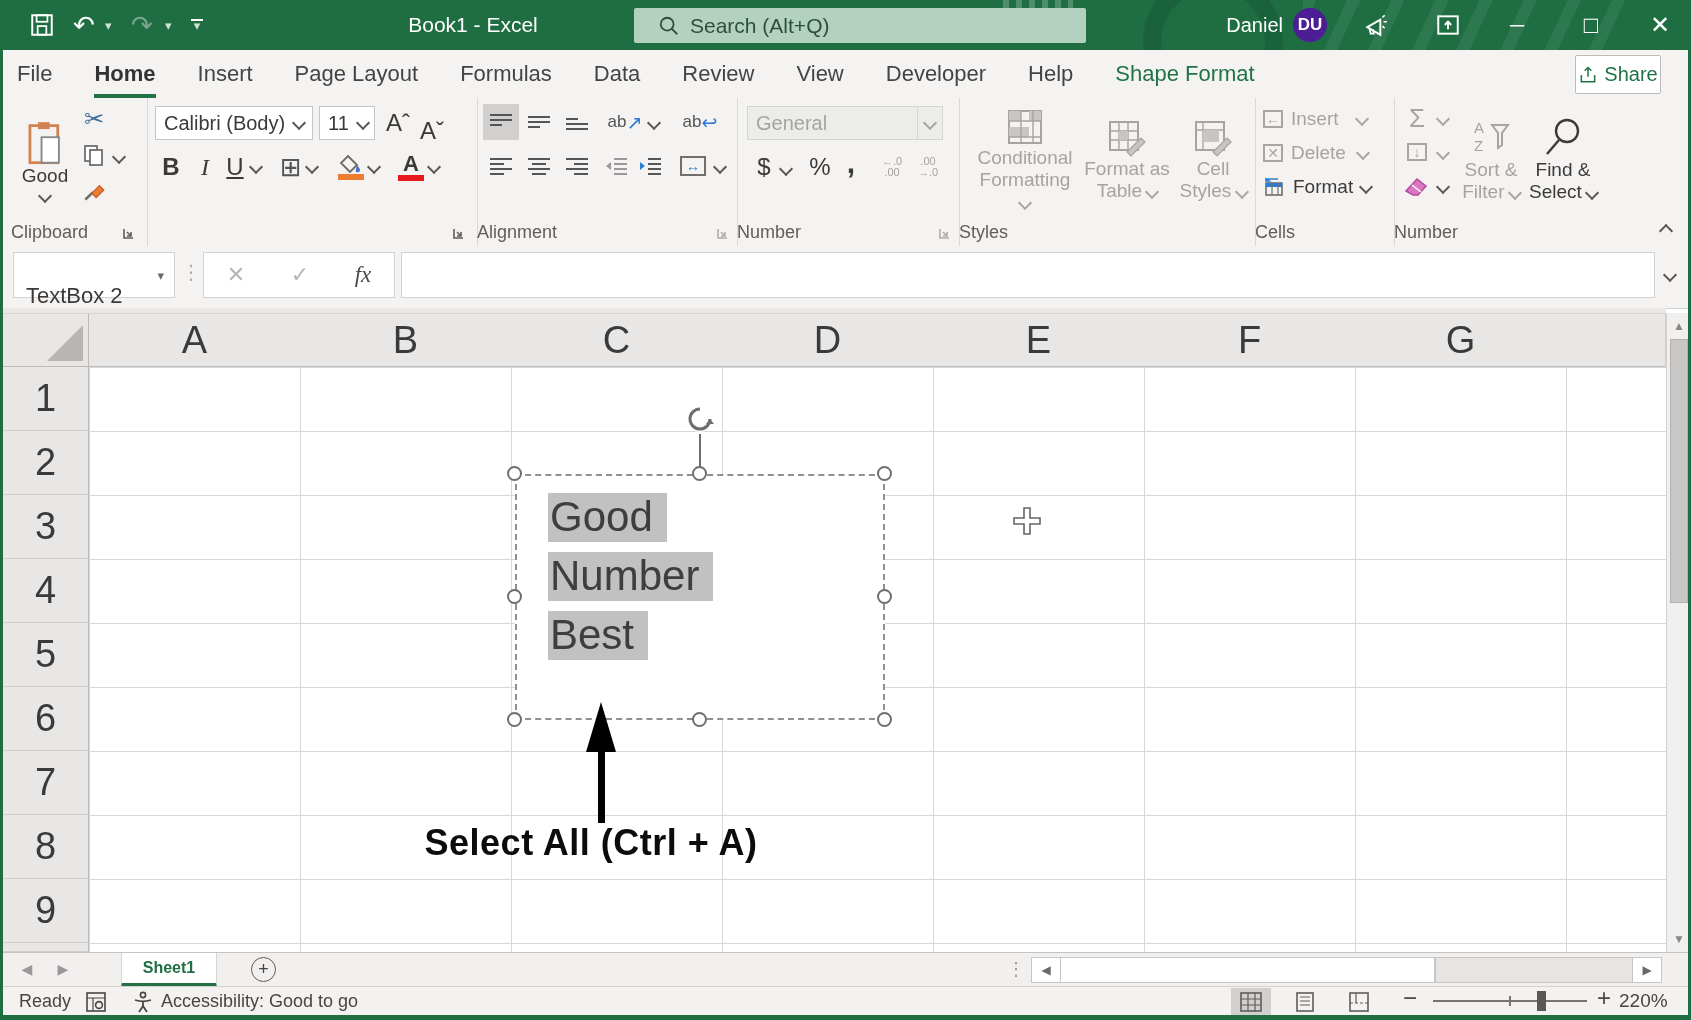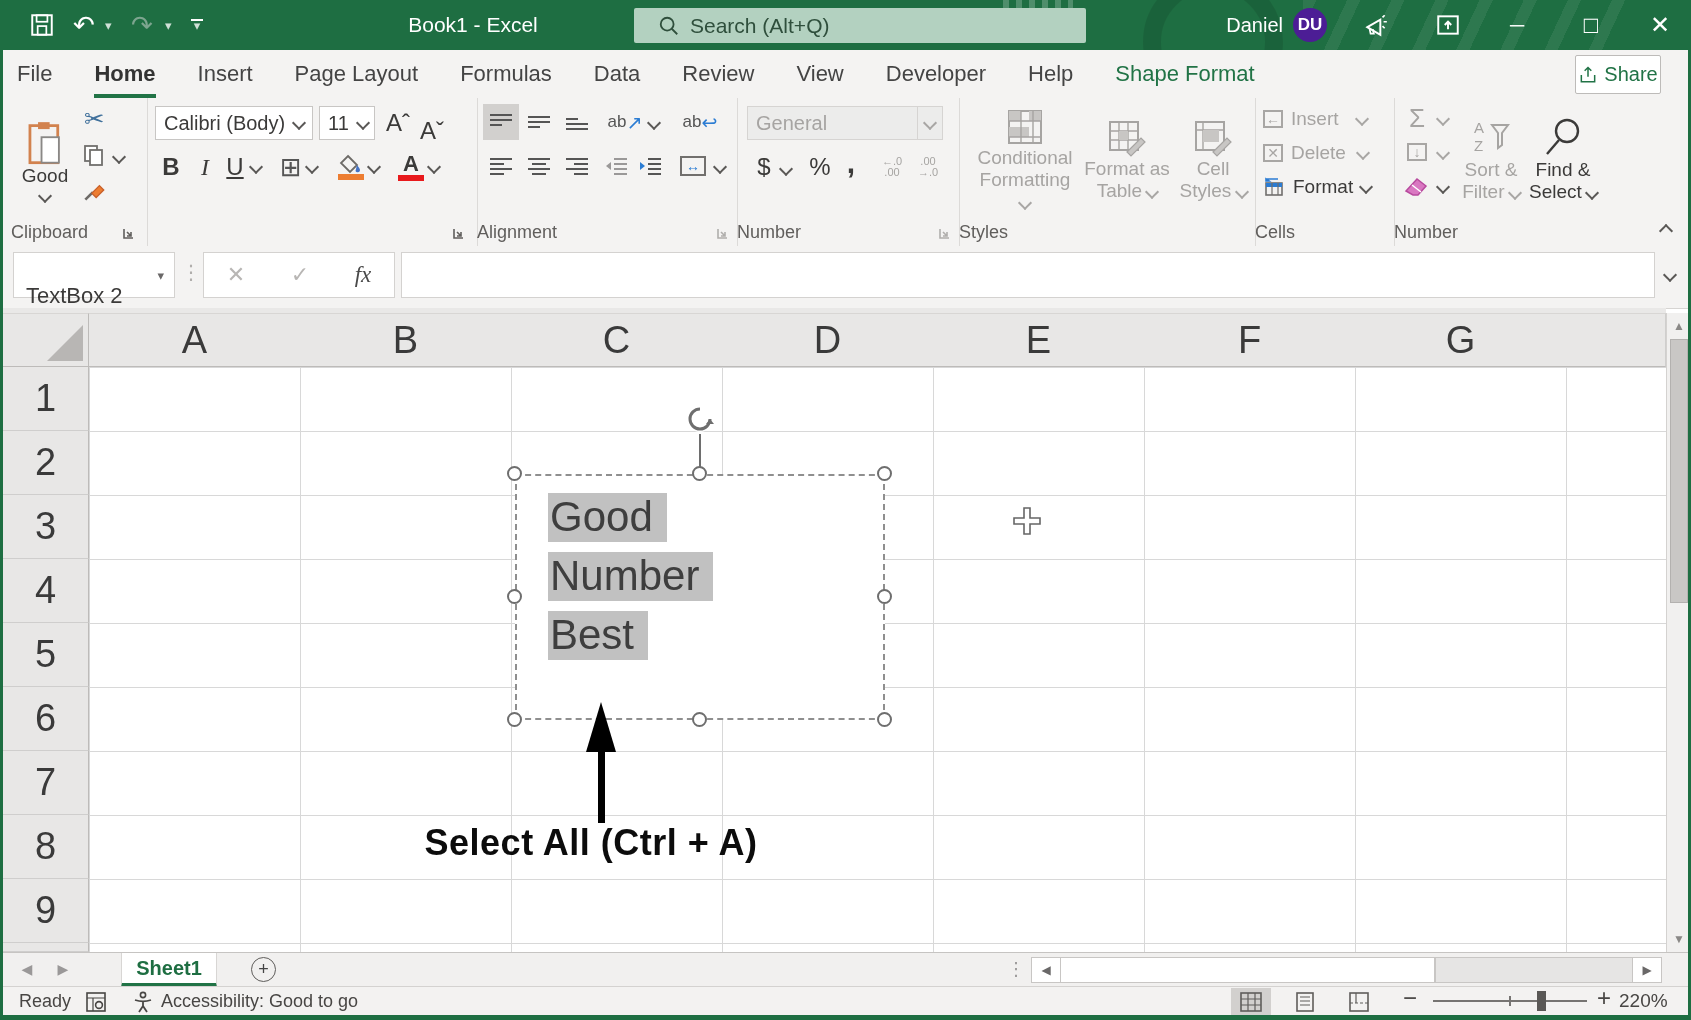--- a/index.html
+++ b/index.html
@@ -77,21 +77,21 @@
   .annlabel{position:absolute;left:388px;top:822px;width:400px;text-align:center;font-size:36px;font-weight:bold;color:#0c0c0c;letter-spacing:.5px;}
   
   .vscroll{position:absolute;left:1663px;top:313px;width:25px;height:639px;background:#f1f0ef;border-left:1px solid #d4d2d0;box-sizing:border-box;}
   .vthumb{position:absolute;left:3px;top:26px;width:18px;height:264px;background:#c9c7c5;border:1px solid #b3b1af;box-sizing:border-box;}
   .sarrow{position:absolute;color:#8a8886;font-size:12px;width:100%;text-align:center;}
   
   .sheetbar{position:absolute;left:0;top:952px;width:1685px;height:34px;background:#f1f0ef;border-top:1px solid #c6c4c2;box-sizing:border-box;}
   .navarr{position:absolute;top:0;height:33px;line-height:33px;font-size:14px;color:#9a9898;text-align:center;width:24px;}
   .sheettab{position:absolute;left:118px;top:0;width:94px;height:30px;background:#fff;border-left:1px solid #d8d6d4;border-right:1px solid #d8d6d4;
             border-bottom:4px solid #217346;box-sizing:content-box;display:flex;align-items:center;justify-content:center;
-            font-size:20px;font-weight:bold;color:#1e6e42;}
+            font-size:16px;font-weight:bold;color:#1e6e42;}
   .addsheet{position:absolute;left:248px;top:4px;width:25px;height:25px;border:1.5px solid #5f5d5b;border-radius:50%;
             display:flex;align-items:center;justify-content:center;font-size:18px;color:#444;box-sizing:border-box;}
   .hscrollbox{position:absolute;top:4px;height:26px;background:#fff;border:1px solid #c8c6c4;box-sizing:border-box;
               display:flex;align-items:center;justify-content:center;color:#6a6868;font-size:12px;}
   
   .statusbar{position:absolute;left:0;top:986px;width:1685px;height:29px;background:#f3f2f1;border-top:1px solid #d4d2d0;box-sizing:border-box;}
   .sbtxt{position:absolute;top:0;height:28px;line-height:28px;font-size:18px;color:#484644;}
   .viewbtn{position:absolute;top:1px;width:40px;height:27px;display:flex;align-items:center;justify-content:center;}
   .viewbtn.sel{background:#d2d0ce;}
   .ztrack{position:absolute;left:1430px;top:13px;width:154px;height:2px;background:#767472;}

